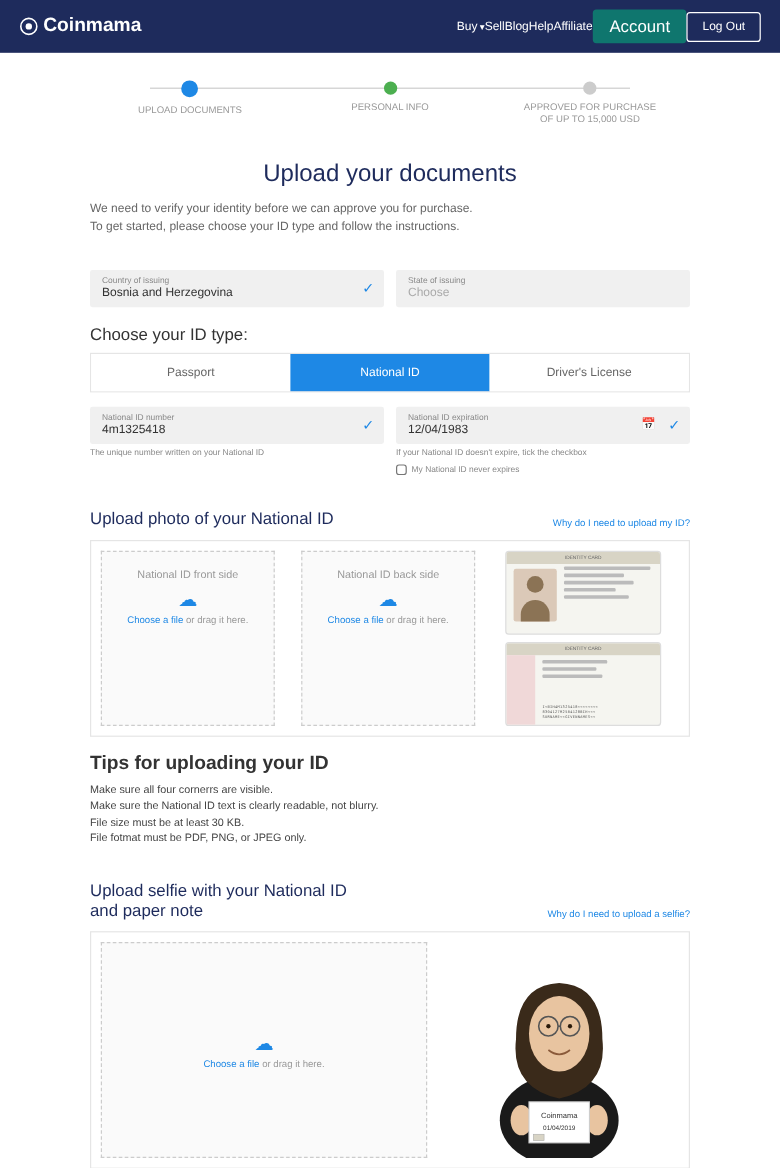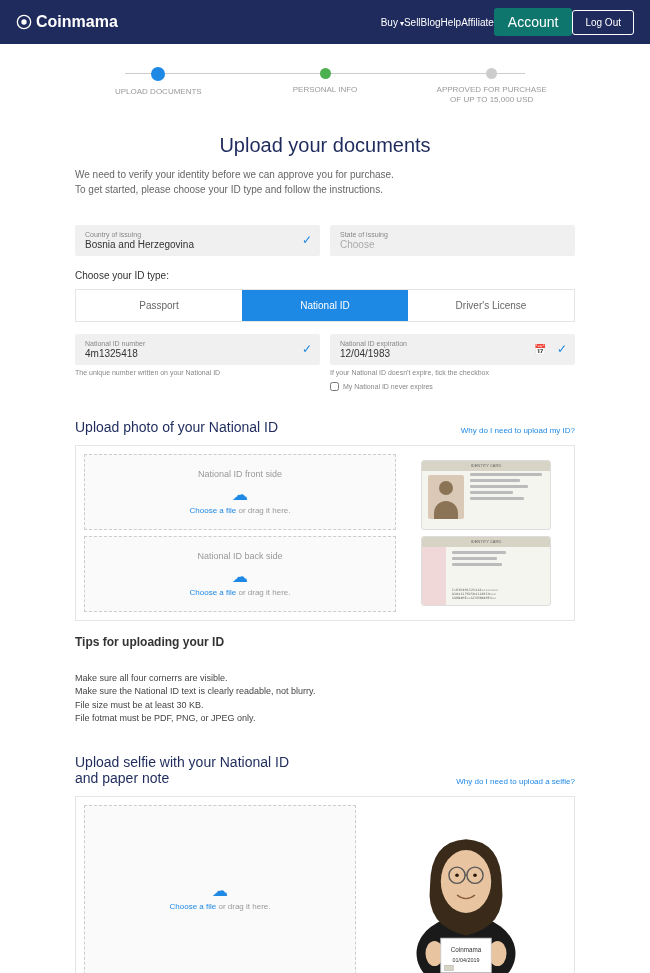--- a/index.html
+++ b/index.html
@@ -22,52 +22,52 @@
 .content{width:500px;margin:0 auto;padding:0 0 30px}
 .title{text-align:center;font-size:20px;color:#1e2b5c;font-weight:400;margin:28px 0 10px}
 .subtitle{font-size:10px;color:#666;line-height:1.5;margin-bottom:28px}
 .field-row{display:flex;gap:10px;margin-bottom:14px}
 .field{flex:1;background:#f0f0f0;padding:6px 10px;position:relative;border-radius:2px}
 .field-label{font-size:7px;color:#888}
 .field-value{font-size:10px;color:#333;margin-top:1px}
 .field-placeholder{font-size:10px;color:#aaa;margin-top:1px}
 .check{position:absolute;right:8px;top:50%;transform:translateY(-50%);color:#1e88e5;font-size:12px}
 .cal-icon{position:absolute;right:28px;top:50%;transform:translateY(-50%);font-size:10px;color:#555}
-.choose-label{font-size:10px;margin:14px 0 8px;color:#333}
+.choose-label{font-size:14px;margin:14px 0 8px;color:#333}
 .tabs{display:flex;border:1px solid #e5e5e5}
 .tab{flex:1;text-align:center;padding:10px;font-size:10px;background:#fff;cursor:pointer;color:#666}
 .tab.active{background:#1e88e5;color:#fff}
 .hint{font-size:7px;color:#888;margin-top:4px}
 .checkbox-row{font-size:7px;color:#888;margin-top:6px;display:flex;align-items:center;gap:4px}
 .checkbox-row input{width:9px;height:9px}
 .section-head{display:flex;justify-content:space-between;align-items:flex-end;margin:28px 0 10px}
 .section-title{font-size:14px;color:#1e2b5c;font-weight:400}
 .section-link{font-size:8px;color:#1e88e5;text-decoration:none}
 .upload-block{border:1px solid #e5e5e5;padding:8px;display:flex;gap:10px}
-.upload-stack{flex:1;display:flex;flex-direction:column;gap:6px}
+.upload-stack{flex:1;display:flex;flex-direction:row;gap:22px}
 .dropzone{border:1px dashed #ccc;background:#fafafa;text-align:center;padding:14px;flex:1}
 .dz-title{font-size:9px;color:#999;margin-bottom:6px}
 .dz-icon{color:#1e88e5;font-size:16px;margin:2px 0}
 .dz-text{font-size:8px;color:#999}
 .dz-text .link{color:#1e88e5}
 .preview{width:160px;display:flex;flex-direction:column;gap:6px;align-items:center;justify-content:center}
 .id-card{width:130px;height:70px;border:1px solid #ddd;background:#f5f5f0;border-radius:3px;position:relative;overflow:hidden}
 .id-photo{width:36px;height:44px;background:#dbc9b8;position:absolute;left:6px;top:14px;border-radius:2px}
 .id-photo::before{content:"";position:absolute;top:6px;left:50%;transform:translateX(-50%);width:14px;height:14px;border-radius:50%;background:#8b7355}
 .id-photo::after{content:"";position:absolute;bottom:0;left:50%;transform:translateX(-50%);width:24px;height:18px;border-radius:12px 12px 0 0;background:#8b7355}
 .id-lines{position:absolute;right:8px;top:12px;left:48px}
 .id-line{height:3px;background:#bbb;margin-bottom:3px;border-radius:1px}
 .id-head{position:absolute;top:0;left:0;right:0;height:10px;background:#d8d4c5;font-size:4px;text-align:center;line-height:10px;color:#666}
 .id-pink{background:#f0d8d8;position:absolute;left:0;top:10px;width:24px;bottom:0}
 .id-mrz{position:absolute;bottom:4px;left:30px;right:6px;font-family:monospace;font-size:3px;color:#555;letter-spacing:0.3px;line-height:1.3}
 .selfie-block{border:1px solid #e5e5e5;padding:8px;display:flex;gap:10px}
 .selfie-preview{width:200px;background:#fff;display:flex;align-items:center;justify-content:center}
 .selfie-svg{width:180px;height:180px}
 .tips{margin-top:14px}
-.tips-title{font-size:12px;font-weight:600;margin-bottom:23px}
+.tips-title{font-size:16px;font-weight:600;margin-bottom:6px}
 .tips-text{font-size:9px;color:#444;line-height:1.5}
 .tips-text b{font-weight:400}
 </style>
 </head>
 <body>
 
 <div class="header">
   <div class="logo">
     <span class="logo-icon">
       <svg viewBox="0 0 24 24" fill="#fff">

